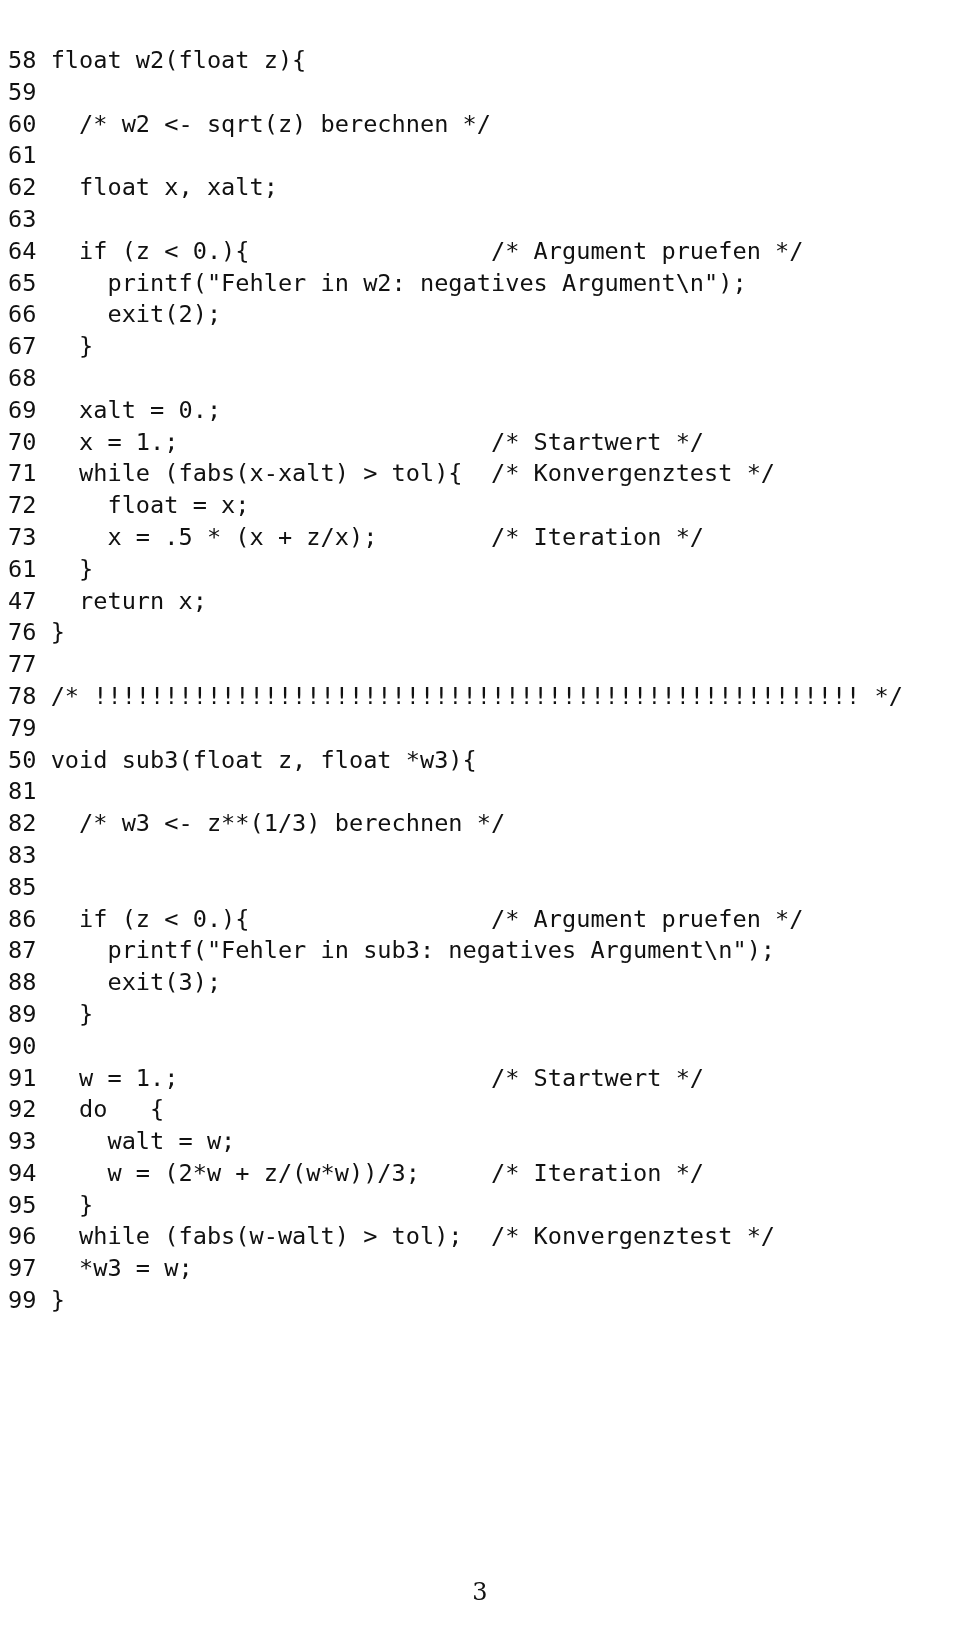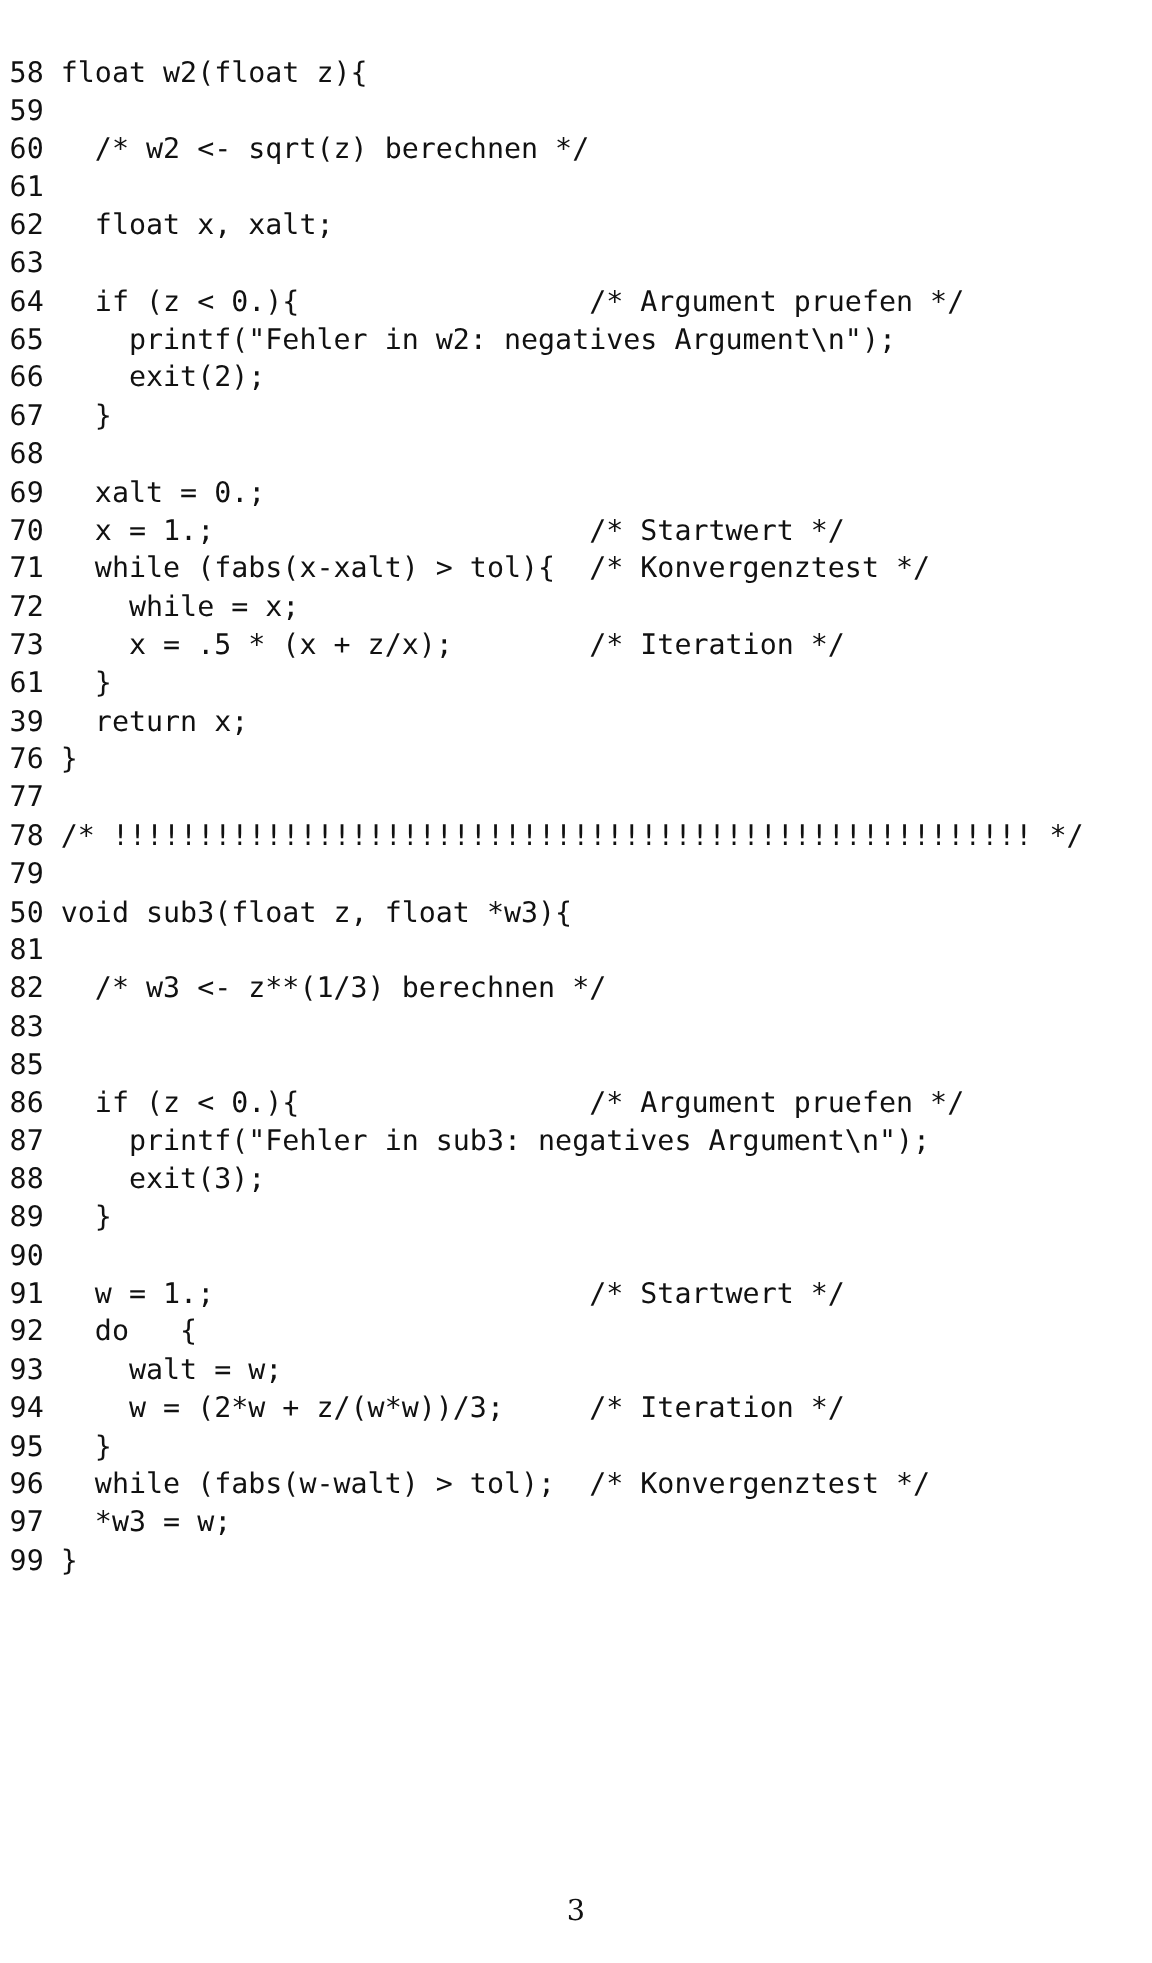--- a/index.html
+++ b/index.html
@@ -75,24 +75,24 @@
       <div class="code-line"><span class="lineno">62</span><span class="src"> </span><span class="src">  float x, xalt;</span></div>
       <div class="code-line"><span class="lineno">63</span><span class="src"> </span><span class="src"></span></div>
       <div class="code-line"><span class="lineno">64</span><span class="src"> </span><span class="src">  if (z &lt; 0.){                 /* Argument pruefen */</span></div>
       <div class="code-line"><span class="lineno">65</span><span class="src"> </span><span class="src">    printf("Fehler in w2: negatives Argument\n");</span></div>
       <div class="code-line"><span class="lineno">66</span><span class="src"> </span><span class="src">    exit(2);</span></div>
       <div class="code-line"><span class="lineno">67</span><span class="src"> </span><span class="src">  }</span></div>
       <div class="code-line"><span class="lineno">68</span><span class="src"> </span><span class="src"></span></div>
       <div class="code-line"><span class="lineno">69</span><span class="src"> </span><span class="src">  xalt = 0.;</span></div>
       <div class="code-line"><span class="lineno">70</span><span class="src"> </span><span class="src">  x = 1.;                      /* Startwert */</span></div>
       <div class="code-line"><span class="lineno">71</span><span class="src"> </span><span class="src">  while (fabs(x-xalt) &gt; tol){  /* Konvergenztest */</span></div>
-      <div class="code-line"><span class="lineno">72</span><span class="src"> </span><span class="src">    while = x;</span></div>
+      <div class="code-line"><span class="lineno">72</span><span class="src"> </span><span class="src">    float = x;</span></div>
       <div class="code-line"><span class="lineno">73</span><span class="src"> </span><span class="src">    x = .5 * (x + z/x);        /* Iteration */</span></div>
       <div class="code-line"><span class="lineno">61</span><span class="src"> </span><span class="src">  }</span></div>
-      <div class="code-line"><span class="lineno">39</span><span class="src"> </span><span class="src">  return x;</span></div>
+      <div class="code-line"><span class="lineno">47</span><span class="src"> </span><span class="src">  return x;</span></div>
       <div class="code-line"><span class="lineno">76</span><span class="src"> </span><span class="src">}</span></div>
       <div class="code-line"><span class="lineno">77</span><span class="src"> </span><span class="src"></span></div>
       <div class="code-line"><span class="lineno">78</span><span class="src"> </span><span class="src">/* !!!!!!!!!!!!!!!!!!!!!!!!!!!!!!!!!!!!!!!!!!!!!!!!!!!!!! */</span></div>
       <div class="code-line"><span class="lineno">79</span><span class="src"> </span><span class="src"></span></div>
       <div class="code-line"><span class="lineno">50</span><span class="src"> </span><span class="src">void sub3(float z, float *w3){</span></div>
       <div class="code-line"><span class="lineno">81</span><span class="src"> </span><span class="src"></span></div>
       <div class="code-line"><span class="lineno">82</span><span class="src"> </span><span class="src">  /* w3 &lt;- z**(1/3) berechnen */</span></div>
       <div class="code-line"><span class="lineno">83</span><span class="src"> </span><span class="src"></span></div>
       <div class="code-line"><span class="lineno">85</span><span class="src"> </span><span class="src"></span></div>
       <div class="code-line"><span class="lineno">86</span><span class="src"> </span><span class="src">  if (z &lt; 0.){                 /* Argument pruefen */</span></div>

